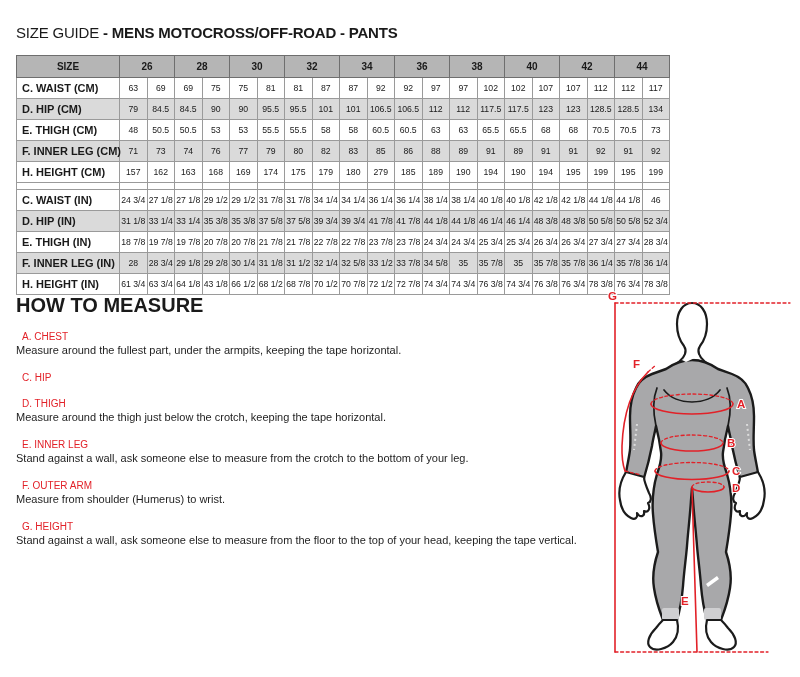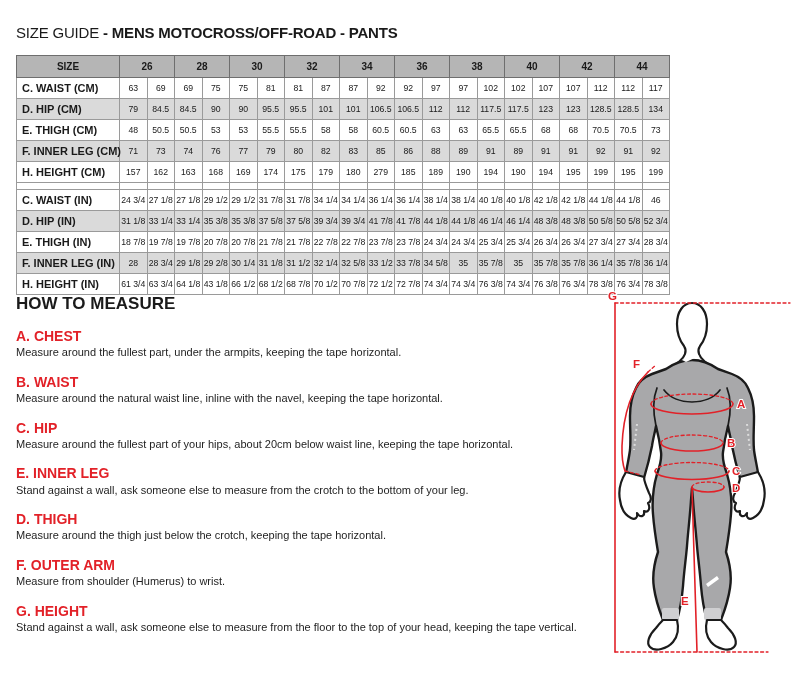--- a/index.html
+++ b/index.html
@@ -28,23 +28,23 @@
   }
   table.size-table td.row-label{
     font-size:11px;font-weight:700;text-align:left;padding-left:5px;white-space:nowrap;
   }
   table.size-table td.val{font-size:8.7px;text-align:center;white-space:nowrap;}
   table.size-table tr.alt td{background:#dadada;}
   table.size-table tr.spacer td{height:6px;background:#ffffff;}
 
   
   .measure-block{position:absolute;left:16px;top:294px;width:596px;}
-  .measure-heading{font-size:17px;font-weight:700;margin:0 0 14px 0;}
+  .measure-heading{font-size:20px;font-weight:700;margin:0 0 14px 0;}
   .measure-section{margin-bottom:14px;}
-  .measure-label{color:#e22128;font-weight:700;font-size:14px;line-height:1.22;margin-bottom:1px;}
+  .measure-label{color:#e22128;font-weight:400;font-size:10px;line-height:1.22;margin-bottom:1px;margin-left:6px;}
   .measure-text{font-size:11px;line-height:1.25;color:#1e1e1e;white-space:nowrap;}
 
   
   svg.figure{position:absolute;left:596px;top:288px;width:202px;height:385px;}
   .outline{fill:#a8a8aa;stroke:#1b1b1b;stroke-width:2.4;stroke-linejoin:round;}
   .white-part{fill:#ffffff;stroke:#1b1b1b;stroke-width:2.2;stroke-linejoin:round;}
   .detail{fill:none;stroke:#1b1b1b;stroke-width:1.7;stroke-linecap:round;}
   .sock{fill:#cfcfd1;stroke:none;}
   .logo{fill:#ffffff;stroke:none;}
   .fmark{fill:none;stroke:#dcdcdc;stroke-width:2;stroke-dasharray:2 3;}
@@ -359,34 +359,29 @@
   </table>
 
 <div class="measure-block">
   <div class="measure-heading">HOW TO MEASURE</div>
 
   <div class="measure-section">
     <div class="measure-label">A. CHEST</div>
     <div class="measure-text">Measure around the fullest part, under the armpits, keeping the tape horizontal.</div>
   </div>
   <div class="measure-section">
-    <div class="measure-label">B. WAIST</div>
-    <div class="measure-text">Measure around the natural waist line, inline with the navel, keeping the tape horizontal.</div>
-  </div>
-  <div class="measure-section">
     <div class="measure-label">C. HIP</div>
-    <div class="measure-text">Measure around the fullest part of your hips, about 20cm below waist line, keeping the tape horizontal.</div>
+  </div>
+  <div class="measure-section">
+    <div class="measure-label">D. THIGH</div>
+    <div class="measure-text">Measure around the thigh just below the crotch, keeping the tape horizontal.</div>
   </div>
   <div class="measure-section">
     <div class="measure-label">E. INNER LEG</div>
     <div class="measure-text">Stand against a wall, ask someone else to measure from the crotch to the bottom of your leg.</div>
-  </div>
-  <div class="measure-section">
-    <div class="measure-label">D. THIGH</div>
-    <div class="measure-text">Measure around the thigh just below the crotch, keeping the tape horizontal.</div>
   </div>
   <div class="measure-section">
     <div class="measure-label">F. OUTER ARM</div>
     <div class="measure-text">Measure from shoulder (Humerus) to wrist.</div>
   </div>
   <div class="measure-section">
     <div class="measure-label">G. HEIGHT</div>
     <div class="measure-text">Stand against a wall, ask someone else to measure from the floor to the top of your head, keeping the tape vertical.</div>
   </div>
 </div>

